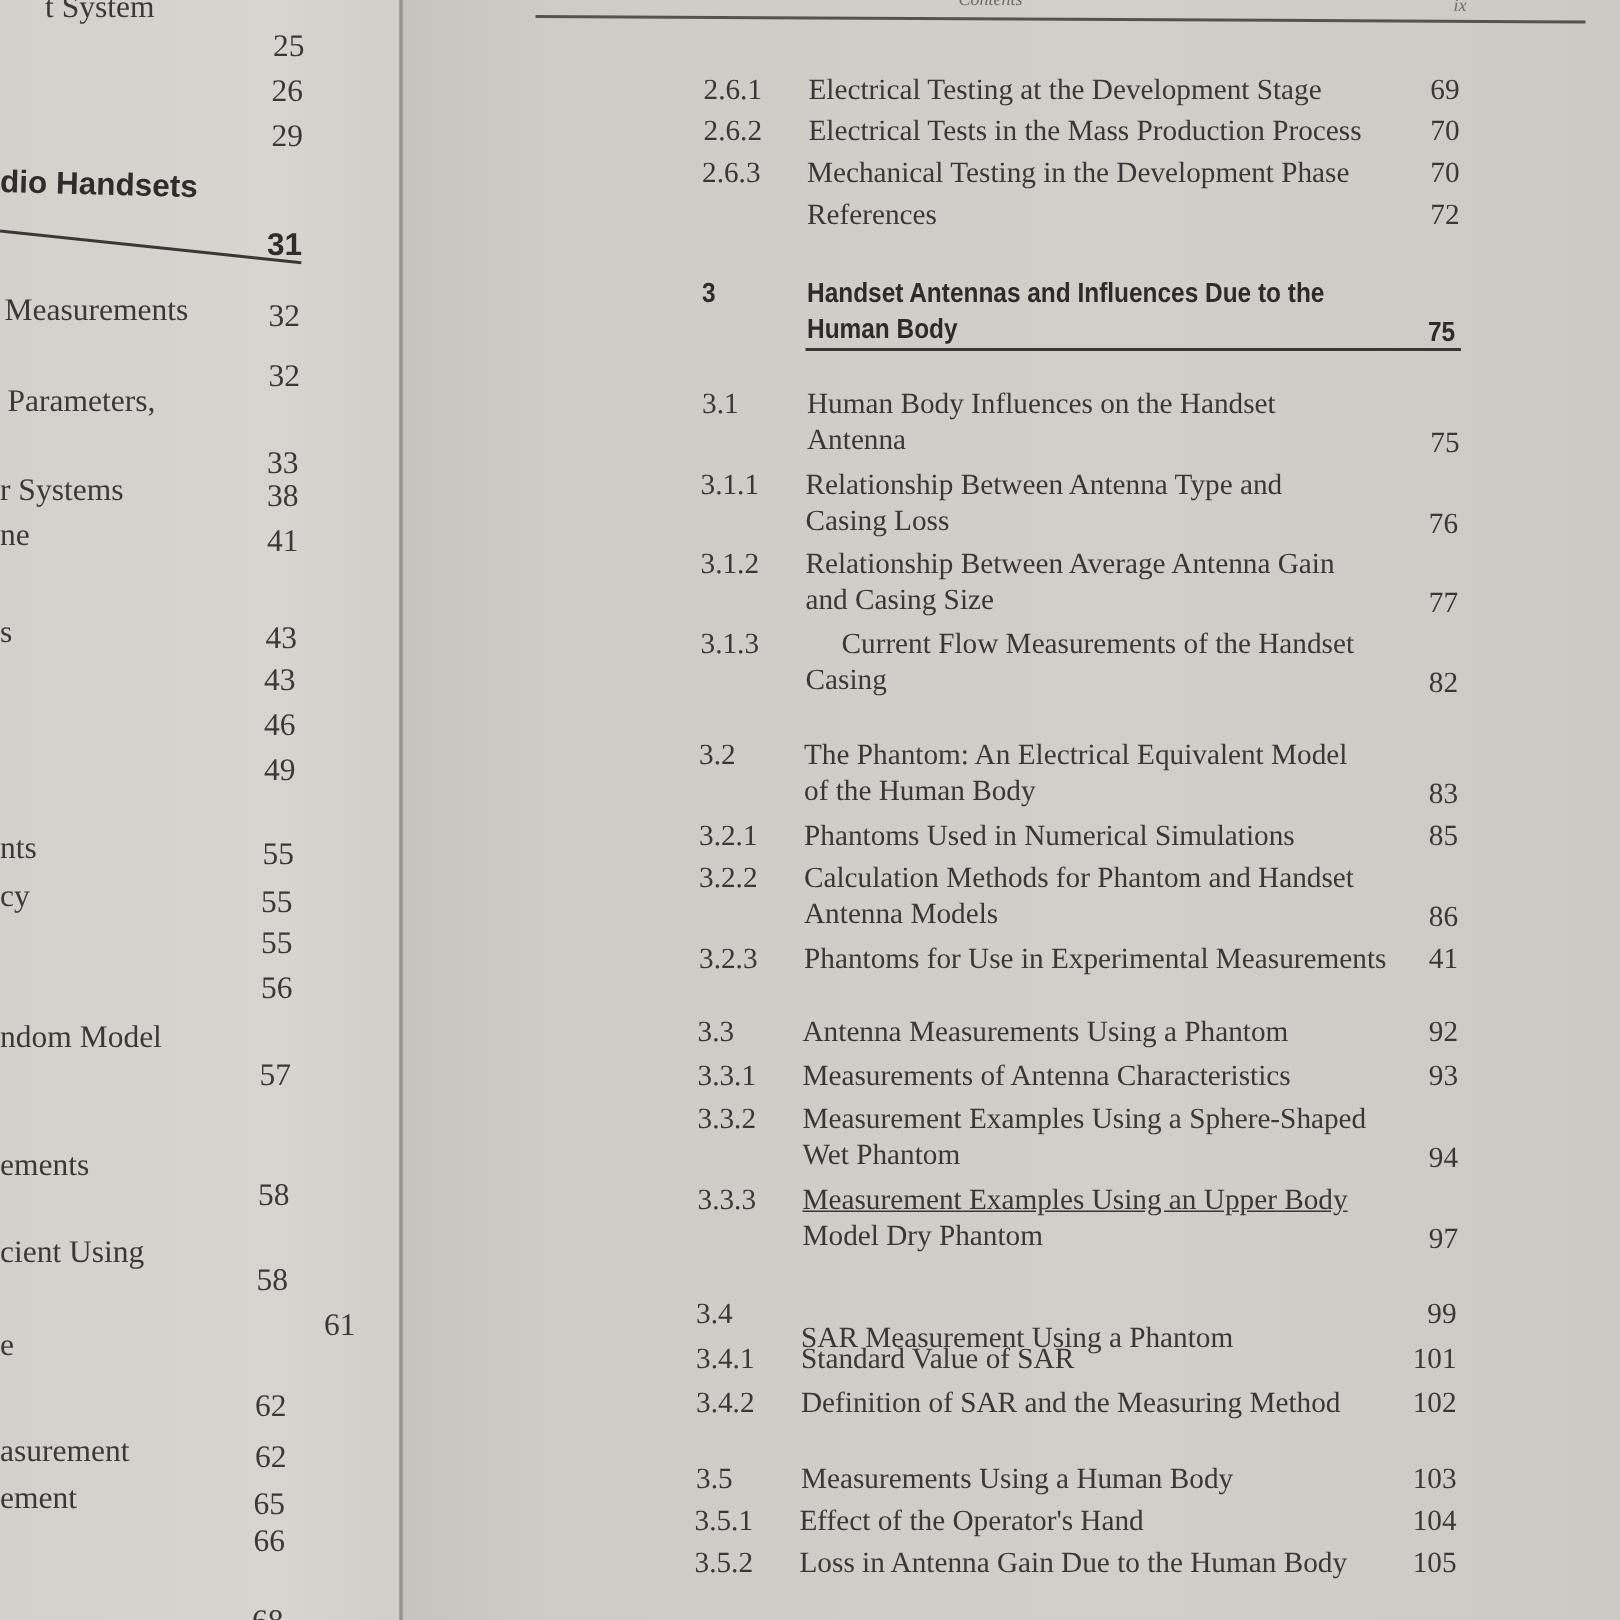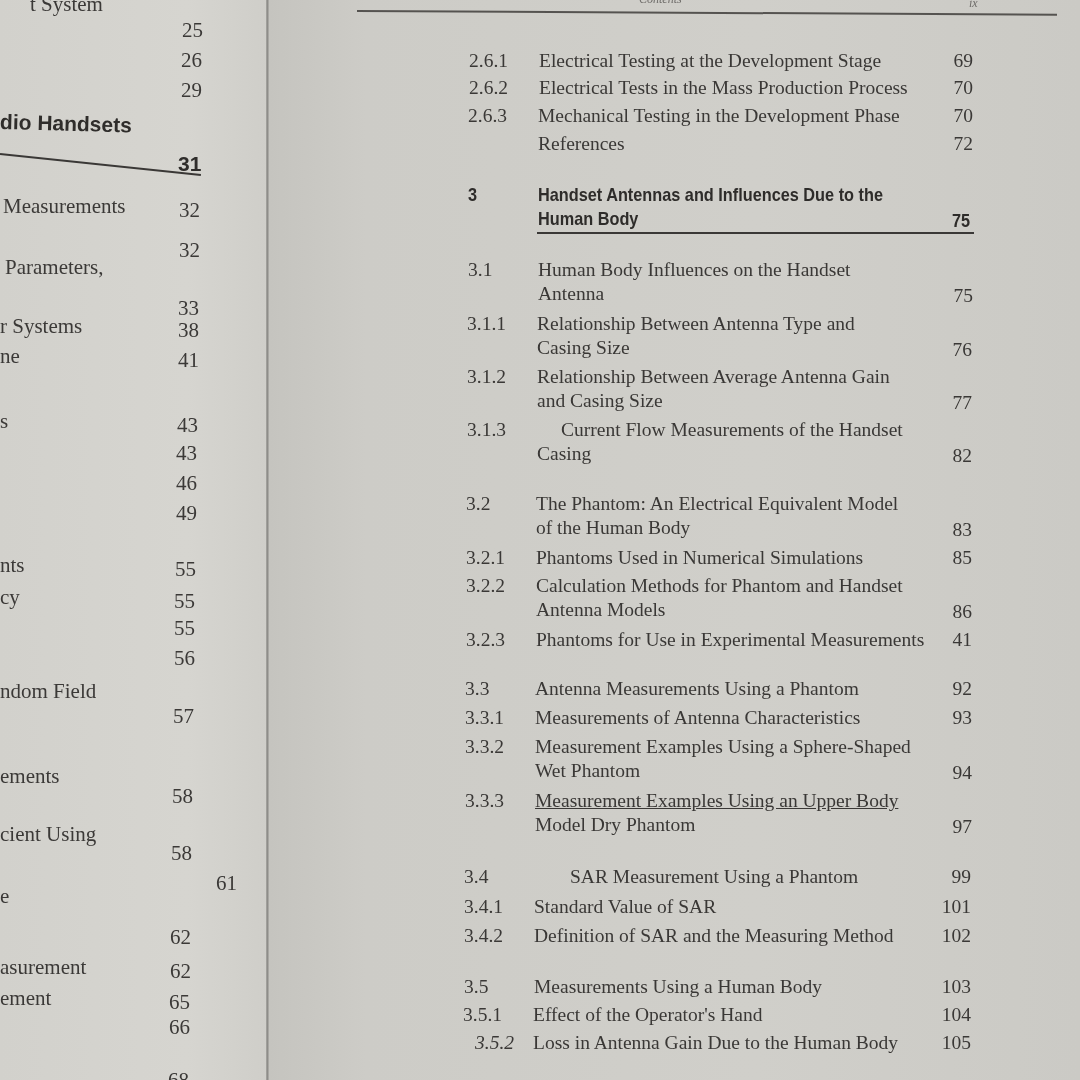--- a/index.html
+++ b/index.html
@@ -64,21 +64,21 @@
       <div class="l-num" style="left: 177px; top: 413px;">43</div>
       <div class="l-num" style="left: 176px; top: 441px;">43</div>
       <div class="l-num" style="left: 176px; top: 471px;">46</div>
       <div class="l-num" style="left: 176px; top: 501px;">49</div>
       <div class="l-item" style="left: 0px; top: 553px;">nts</div>
       <div class="l-num" style="left: 175px; top: 557px;">55</div>
       <div class="l-item" style="left: 0px; top: 585px;">cy</div>
       <div class="l-num" style="left: 174px; top: 589px;">55</div>
       <div class="l-num" style="left: 174px; top: 616px;">55</div>
       <div class="l-num" style="left: 174px; top: 646px;">56</div>
-      <div class="l-item" style="left: 0px; top: 679px;">ndom Field</div>
+      <div class="l-item" style="left: 0px; top: 679px;">ndom Model</div>
       <div class="l-num" style="left: 173px; top: 704px;">57</div>
       <div class="l-item" style="left: 0px; top: 764px;">ements</div>
       <div class="l-num" style="left: 172px; top: 784px;">58</div>
       <div class="l-item" style="left: 0px; top: 822px;">cient Using</div>
       <div class="l-num" style="left: 171px; top: 841px;">58</div>
       <div class="l-num" style="left: 171px; top: 871px; margin-left: 45px;">61</div>
       <div class="l-item" style="left: 0px; top: 884px;">e</div>
       <div class="l-num" style="left: 170px; top: 925px;">62</div>
       <div class="l-item" style="left: 0px; top: 955px;">asurement</div>
       <div class="l-num" style="left: 170px; top: 959px;">62</div>
@@ -127,21 +127,21 @@
       </div>
       <div class="toc-row" style="top: 259px;">
         <div class="num" style="left: 199px;">3.1</div>
         <div class="title" style="left: 269px; top: 0px;">Human Body Influences on the Handset</div>
         <div class="title" style="left: 269px; top: 24px;">Antenna</div>
         <div class="page" style="top: 26px; right: 107px; text-align: right;">75</div>
       </div>
       <div class="toc-row" style="top: 313px;">
         <div class="num" style="left: 198px;">3.1.1</div>
         <div class="title" style="left: 268px; top: 0px;">Relationship Between Antenna Type and</div>
-        <div class="title" style="left: 268px; top: 24px;">Casing Size</div>
+        <div class="title" style="left: 268px; top: 24px;">Casing Loss</div>
         <div class="page" style="top: 26px; right: 108px; text-align: right;">76</div>
       </div>
       <div class="toc-row" style="top: 366px;">
         <div class="num" style="left: 198px;">3.1.2</div>
         <div class="title" style="left: 268px; top: 0px;">Relationship Between Average Antenna Gain</div>
         <div class="title" style="left: 268px; top: 24px;">and Casing Size</div>
         <div class="page" style="top: 26px; right: 108px; text-align: right;">77</div>
       </div>
       <div class="toc-row" style="top: 419px;">
         <div class="num" style="left: 198px;">3.1.3</div>
@@ -188,21 +188,21 @@
         <div class="page" style="top: 26px; right: 108px; text-align: right;">94</div>
       </div>
       <div class="toc-row" style="top: 790px;">
         <div class="num" style="left: 196px;">3.3.3</div>
         <div class="title" style="left: 266px; top: 0px; text-decoration: underline;">Measurement Examples Using an Upper Body</div>
         <div class="title" style="left: 266px; top: 24px;">Model Dry Phantom</div>
         <div class="page" style="top: 26px; right: 108px; text-align: right;">97</div>
       </div>
       <div class="toc-row" style="top: 866px;">
         <div class="num" style="left: 195px;">3.4</div>
-        <div class="title" style="left: 265px; top: 0px; margin-left: 36px;">SAR Measurement Using a Phantom</div>
+        <div class="title" style="left: 265px; top: 16px;">SAR Measurement Using a Phantom</div>
         <div class="page" style="top: 0px; right: 109px; text-align: right;">99</div>
       </div>
       <div class="toc-row" style="top: 896px;">
         <div class="num" style="left: 195px;">3.4.1</div>
         <div class="title" style="left: 265px; top: 0px;">Standard Value of SAR</div>
         <div class="page" style="top: 0px; right: 109px; text-align: right;">101</div>
       </div>
       <div class="toc-row" style="top: 925px;">
         <div class="num" style="left: 195px;">3.4.2</div>
         <div class="title" style="left: 265px; top: 0px;">Definition of SAR and the Measuring Method</div>
@@ -212,18 +212,18 @@
         <div class="num" style="left: 195px;">3.5</div>
         <div class="title" style="left: 265px; top: 0px;">Measurements Using a Human Body</div>
         <div class="page" style="top: 0px; right: 109px; text-align: right;">103</div>
       </div>
       <div class="toc-row" style="top: 1004px;">
         <div class="num" style="left: 194px;">3.5.1</div>
         <div class="title" style="left: 264px; top: 0px;">Effect of the Operator's Hand</div>
         <div class="page" style="top: 0px; right: 109px; text-align: right;">104</div>
       </div>
       <div class="toc-row" style="top: 1032px;">
-        <div class="num" style="left: 206px; font-style: italic;">3.5.2</div>
+        <div class="num" style="left: 194px;">3.5.2</div>
         <div class="title" style="left: 264px; top: 0px;">Loss in Antenna Gain Due to the Human Body</div>
         <div class="page" style="top: 0px; right: 109px; text-align: right;">105</div>
       </div>
     </div>
 </div>
 
 </body></html>

